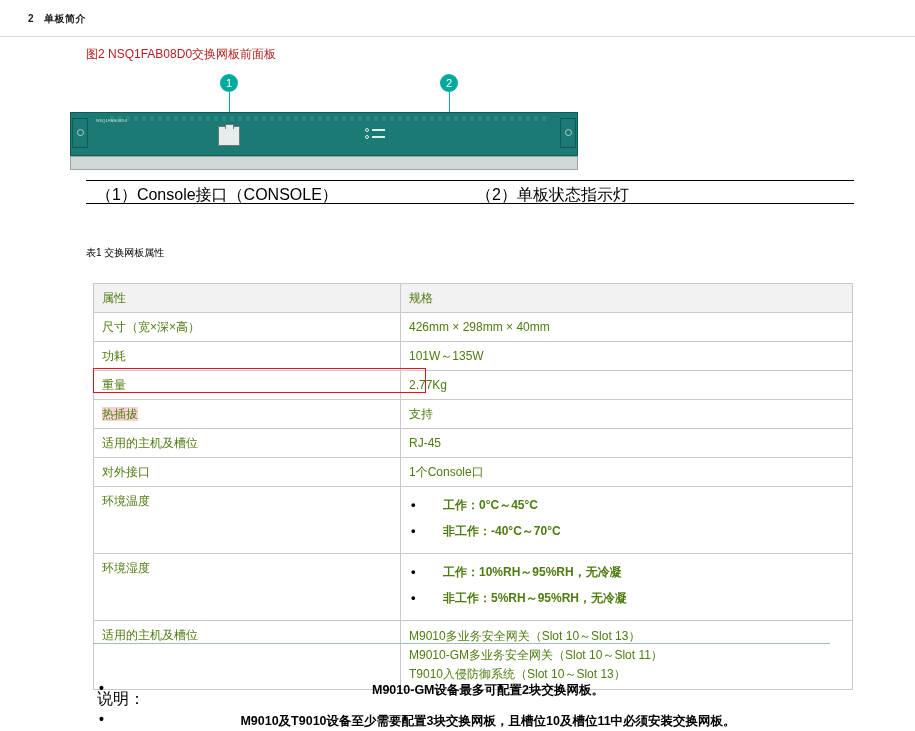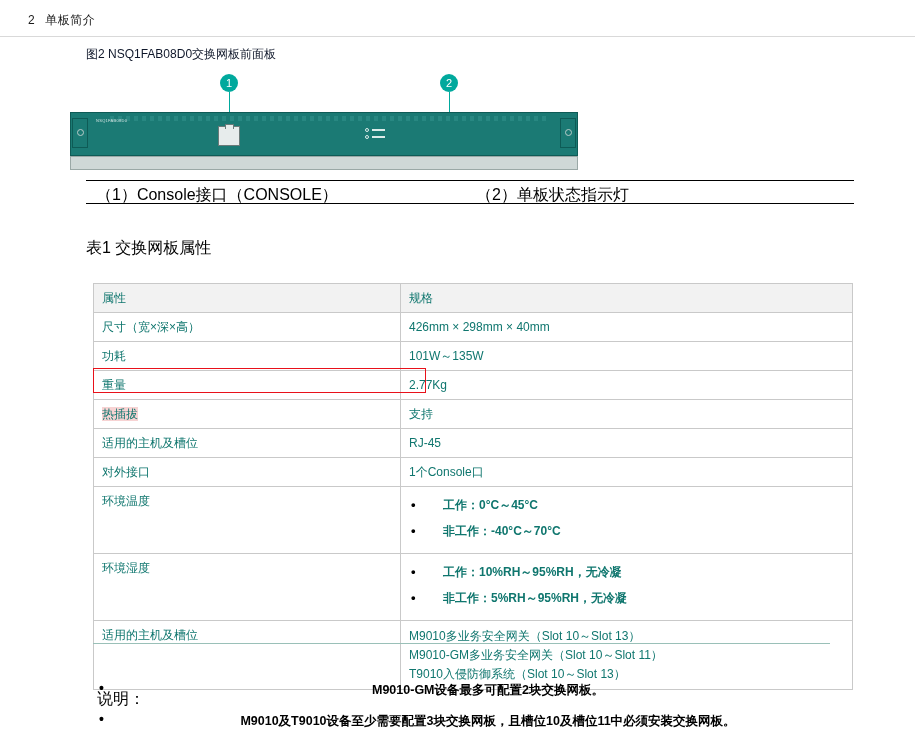--- a/index.html
+++ b/index.html
@@ -18,43 +18,43 @@
   }
   .page {
     position: relative;
     width: 915px;
     height: 731px;
   }
   .section-heading {
     position: absolute;
     left: 28px;
     top: 12px;
-    font-size: 12px;
-    font-weight: normal;
+    font-size: 10px;
+    font-weight: bold;
     color: #1a1a1a;
     letter-spacing: 0.5px;
     text-align: right;
   }
   .section-heading .num {
     margin-right: 10px;
   }
   .top-rule {
     position: absolute;
     left: 0px;
     top: 36px;
     width: 915px;
     height: 1px;
     background: #d9d9d9;
   }
   .fig-caption {
     position: absolute;
     left: 86px;
     top: 46px;
     font-size: 12px;
-    color: #0f172a;
+    color: #b91c1c;
   }
 
   
   .figure {
     position: absolute;
     left: 70px;
     top: 70px;
     width: 520px;
     height: 110px;
   }
@@ -200,40 +200,40 @@
     top: 4px;
     font-size: 16px;
   }
   .legend-item.a { left: 10px; }
   .legend-item.b { left: 390px; }
 
   
   .table-caption {
     position: absolute;
     left: 86px;
-    top: 238px;
-    font-size: 16px;
+    top: 246px;
+    font-size: 10px;
   }
 
   
   table.spec {
     position: absolute;
     left: 93px;
     top: 283px;
     width: 760px;
     border-collapse: collapse;
     font-size: 12px;
     table-layout: fixed;
   }
   table.spec td {
     border: 1px solid #c9c9c9;
     padding: 5px 8px;
     vertical-align: top;
     line-height: 1.5;
-    color: #0f766e;
+    color: #4d7c0f;
   }
   table.spec td.c1 { width: 290px; }
   table.spec tr.head td {
     background: #f2f2f2;
   }
   .bullet-list {
     margin: 0;
     padding: 0;
     list-style: none;
     font-weight: bold;

